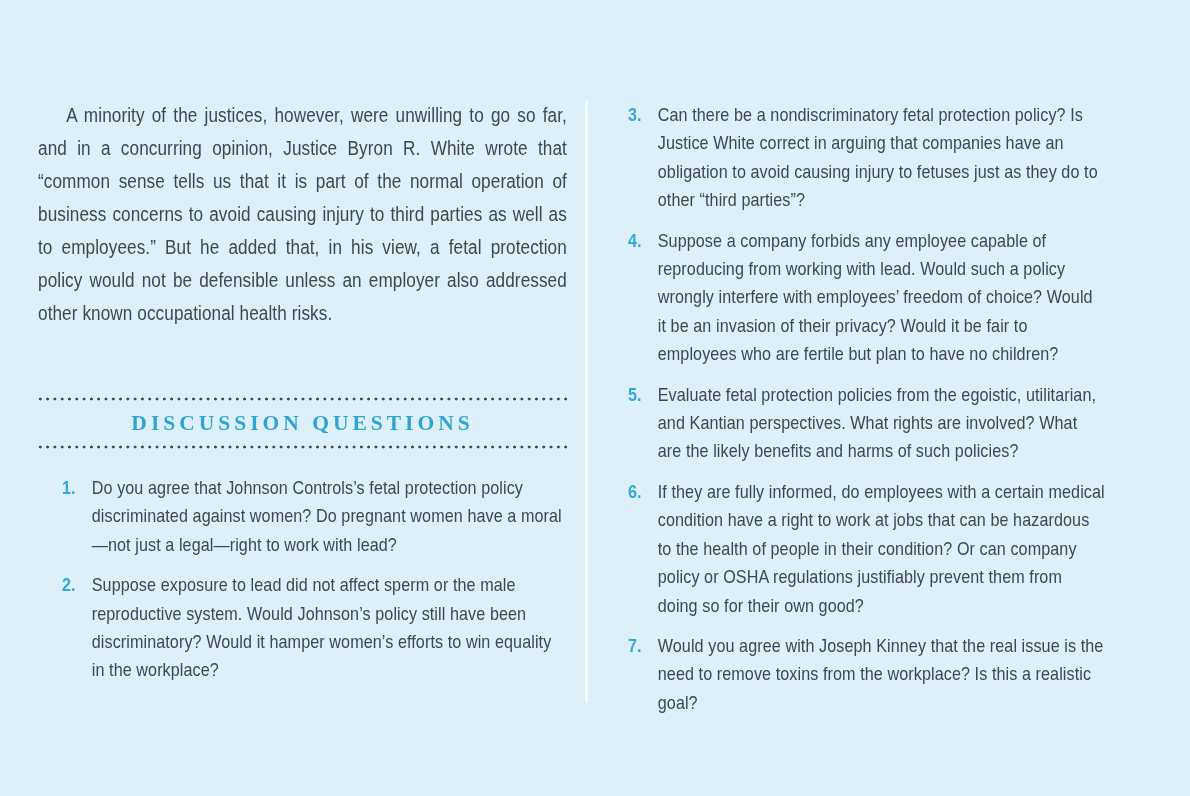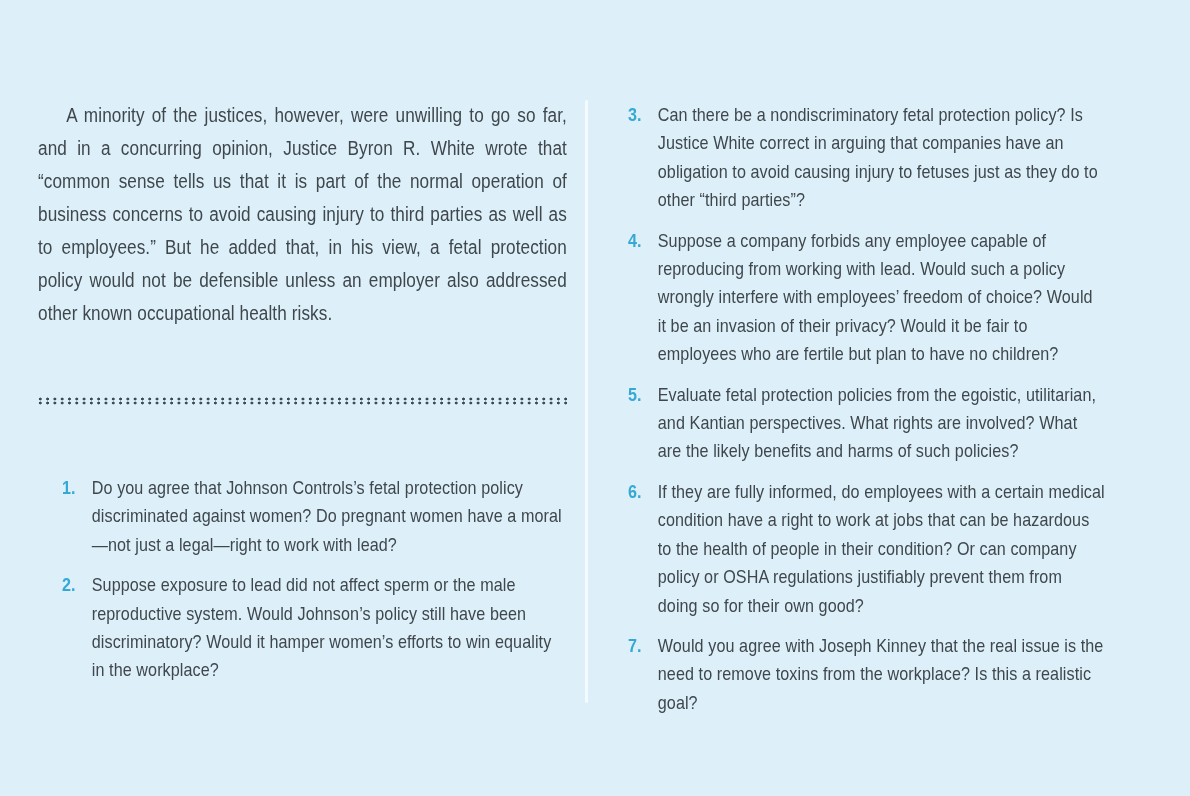--- a/index.html
+++ b/index.html
@@ -116,20 +116,21 @@
 <body>
 
 <div class="page">
 
   <section class="para-block">
     <p class="para">A minority of the justices, however, were unwilling to go so far, and in a concurring opinion, Justice Byron R. White wrote that “common sense tells us that it is part of the normal operation of business concerns to avoid causing injury to third parties as well as to employees.” But he added that, in his view, a fetal protection policy would not be defensible unless an employer also addressed other known occupational health risks.</p>
   </section>
 
   <div class="heading-block">
     <div class="dotted-rule"></div>
+    <h2 class="heading">DISCUSSION QUESTIONS</h2>
     <div class="dotted-rule"></div>
   </div>
 
   <div class="questions questions-left">
     <div class="qrow">
       <span class="qnum">1.</span>
       <span class="qtext">Do you agree that Johnson Controls’s fetal protection policy discriminated against women? Do pregnant women have a moral—not just a legal—right to work with lead?</span>
     </div>
     <div class="qrow">
       <span class="qnum">2.</span>

